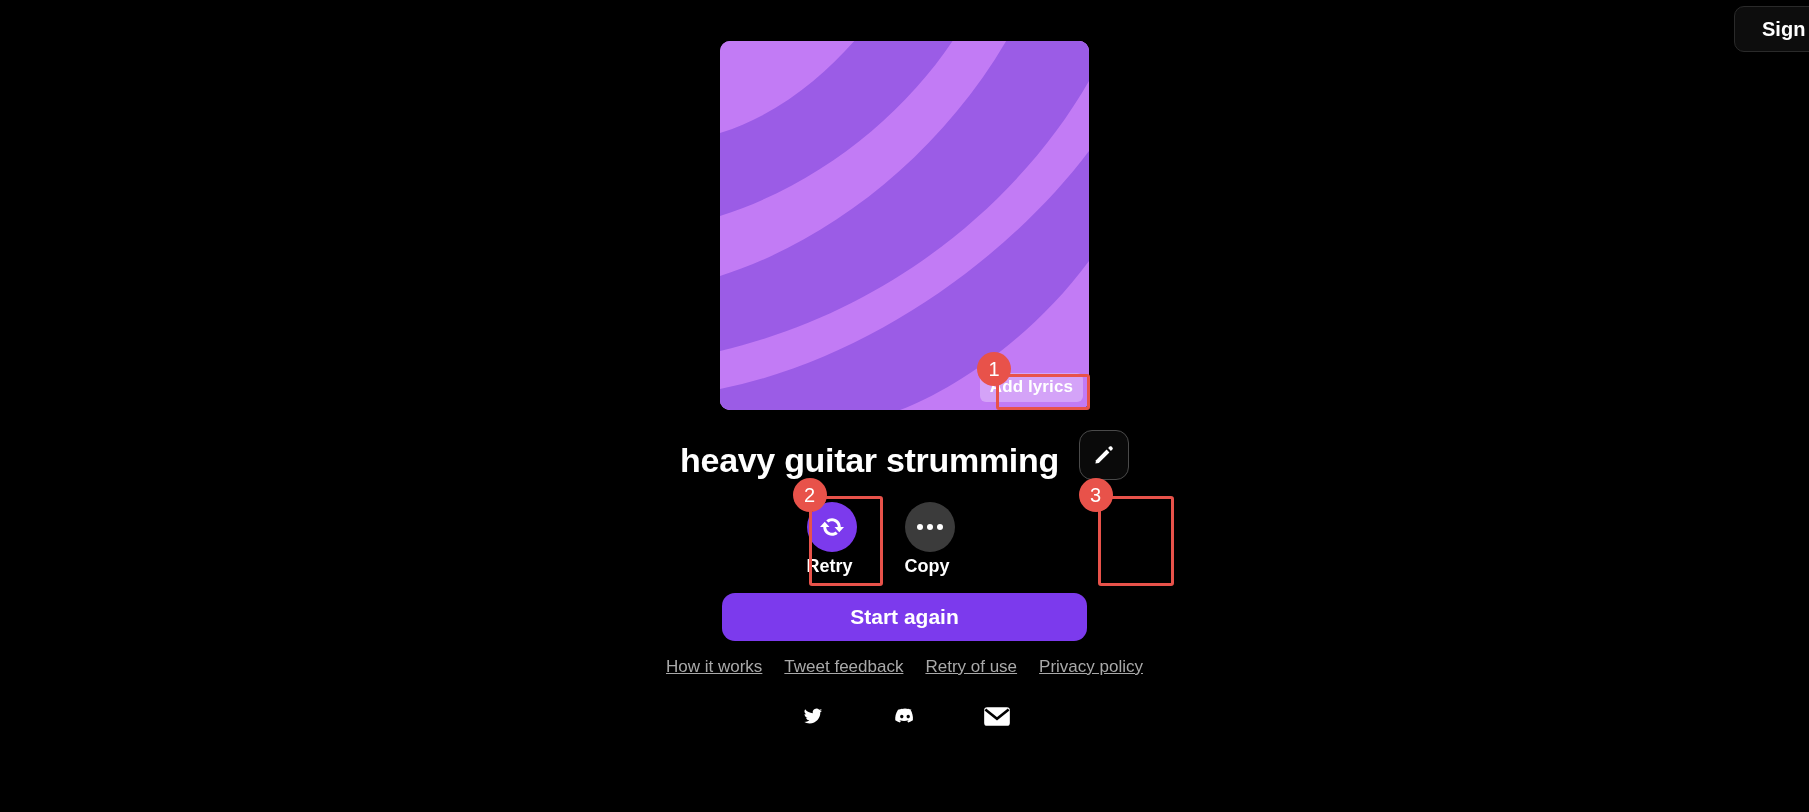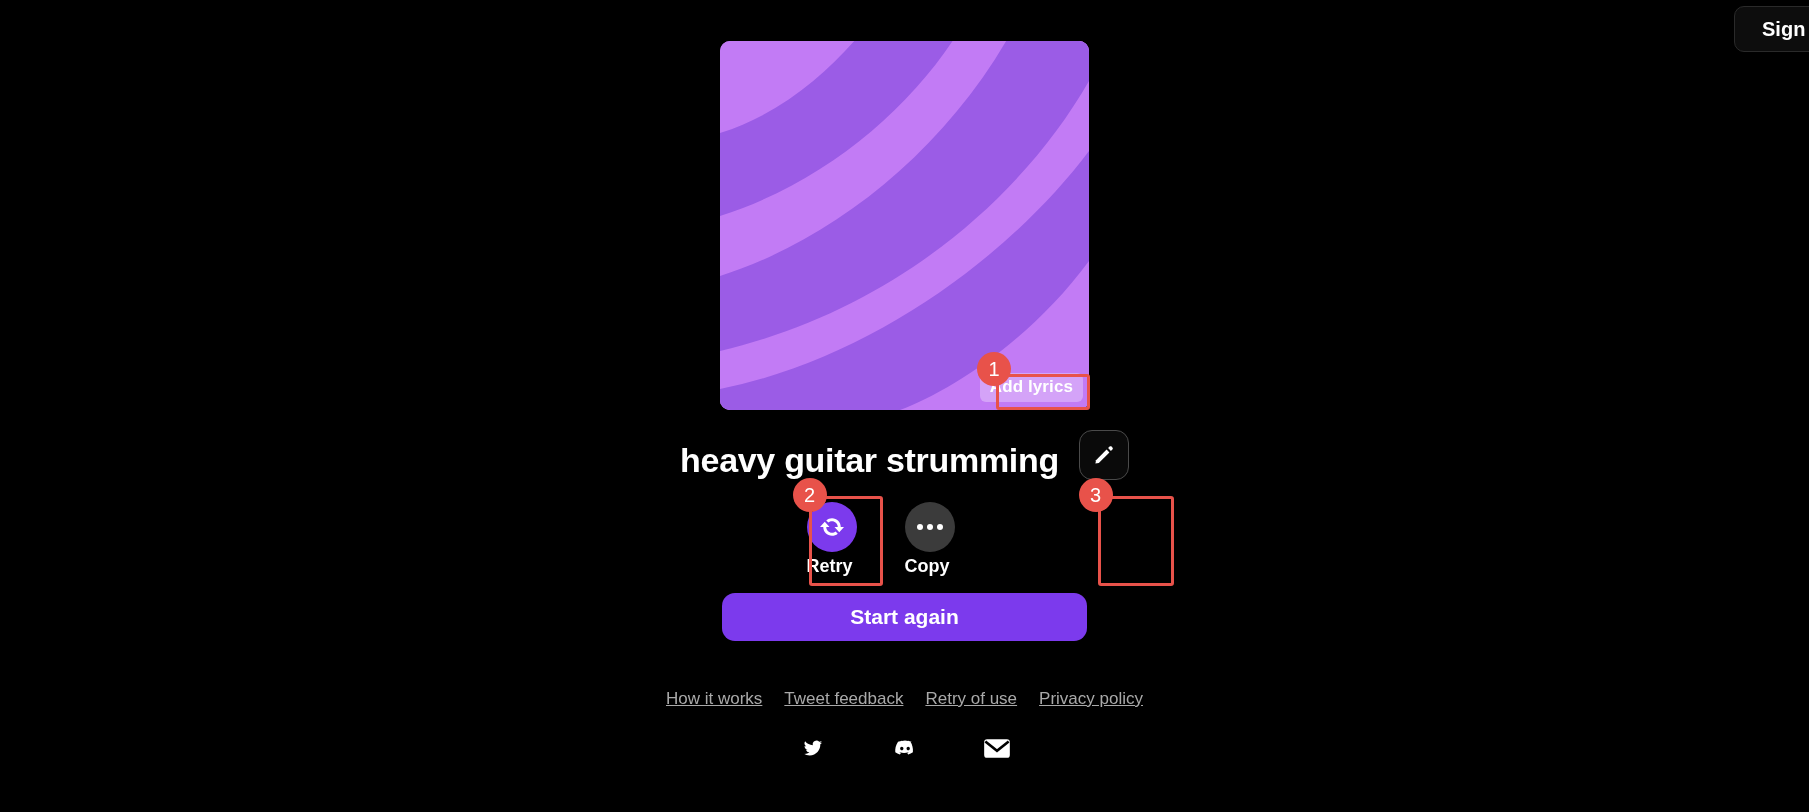--- a/index.html
+++ b/index.html
@@ -162,21 +162,21 @@
     font-weight: bold;
     display: flex;
     align-items: center;
     justify-content: center;
     cursor: pointer;
     font-family: "Liberation Sans", sans-serif;
   }
 
   
   .footer-links {
-    margin-top: 48px;
+    margin-top: 16px;
     display: flex;
     gap: 22px;
   }
   .footer-links a {
     color: #a9a9a9;
     font-size: 17px;
     text-decoration: underline;
     white-space: nowrap;
     cursor: pointer;
   }

